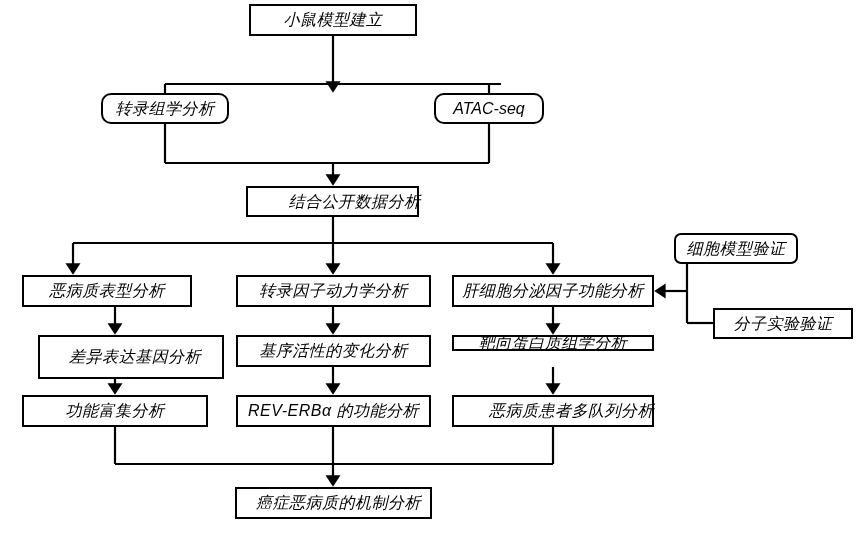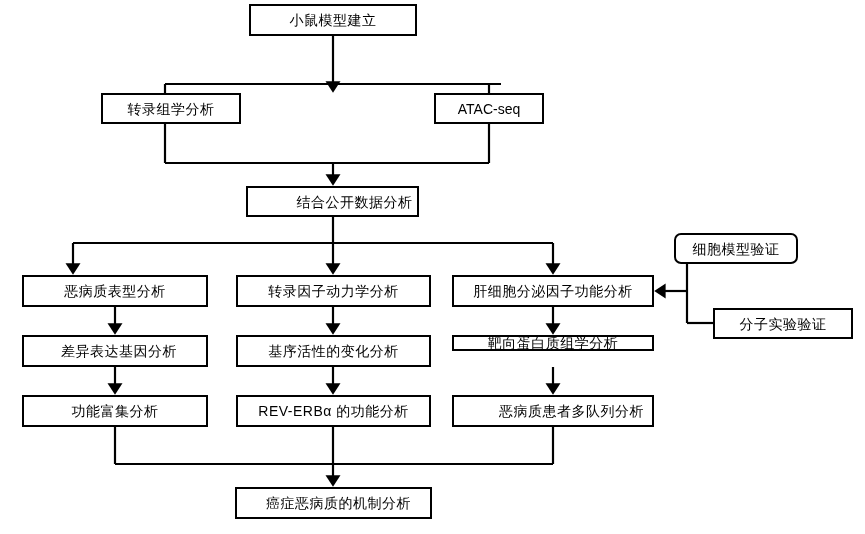--- a/index.html
+++ b/index.html
@@ -33,23 +33,24 @@
     background: #ffffff;
     display: flex;
     align-items: center;
     justify-content: center;
     color: #000000;
     line-height: 1;
     white-space: nowrap;
   }
   .node .node-label {
     display: block;
-    font-size: 14px;
+    font-size: 16px;
     letter-spacing: 0.5px;
     color: #000000;
+    font-style: italic;
   }
   .node.latin .node-label {
     letter-spacing: 0px;
   }
 </style>
 </head>
 <body>
 
 <div id="canvas">
 
@@ -98,45 +99,45 @@
       <path d="M553,427 L553,464"></path>
       <path d="M115,464 L553,464"></path>
       <path d="M333,464 L333,478" marker-end="url(#arrow-d)"></path>
     </g>
   </svg>
 
   <div id="nodes">
       <div class="node" style="left: 249px; top: 4px; width: 168px; height: 32px;">
         <span class="node-label">小鼠模型建立</span>
       </div>
-      <div class="node" style="left: 101px; top: 93px; width: 140px; height: 31px;">
+      <div class="node" style="left: 101px; top: 93px; width: 128px; height: 31px; border-radius: 10px;">
         <span class="node-label">转录组学分析</span>
       </div>
-      <div class="node latin" style="left: 434px; top: 93px; width: 110px; height: 31px;">
+      <div class="node latin" style="left: 434px; top: 93px; width: 110px; height: 31px; border-radius: 10px;">
         <span class="node-label">ATAC-seq</span>
       </div>
       <div class="node" style="left: 246px; top: 186px; width: 173px; height: 31px; padding-left: 44px;">
         <span class="node-label">结合公开数据分析</span>
       </div>
-      <div class="node" style="left: 22px; top: 275px; width: 186px; height: 32px;">
+      <div class="node" style="left: 22px; top: 275px; width: 170px; height: 32px;">
         <span class="node-label">恶病质表型分析</span>
       </div>
       <div class="node" style="left: 236px; top: 275px; width: 195px; height: 32px;">
         <span class="node-label">转录因子动力学分析</span>
       </div>
       <div class="node" style="left: 452px; top: 275px; width: 202px; height: 32px;">
         <span class="node-label">肝细胞分泌因子功能分析</span>
       </div>
       <div class="node" style="left: 674px; top: 233px; width: 124px; height: 31px; border-radius: 7px;">
         <span class="node-label">细胞模型验证</span>
       </div>
       <div class="node" style="left: 713px; top: 308px; width: 140px; height: 31px;">
         <span class="node-label">分子实验验证</span>
       </div>
-      <div class="node" style="left: 22px; top: 335px; width: 186px; height: 32px; padding-left: 8px;">
+      <div class="node" style="left: 38px; top: 335px; width: 186px; height: 44px; padding-left: 8px;">
         <span class="node-label">差异表达基因分析</span>
       </div>
       <div class="node" style="left: 236px; top: 335px; width: 195px; height: 32px;">
         <span class="node-label">基序活性的变化分析</span>
       </div>
       <div class="node" style="left: 452px; top: 335px; width: 202px; height: 16px;">
         <span class="node-label">靶向蛋白质组学分析</span>
       </div>
       <div class="node" style="left: 22px; top: 395px; width: 186px; height: 32px;">
         <span class="node-label">功能富集分析</span>

